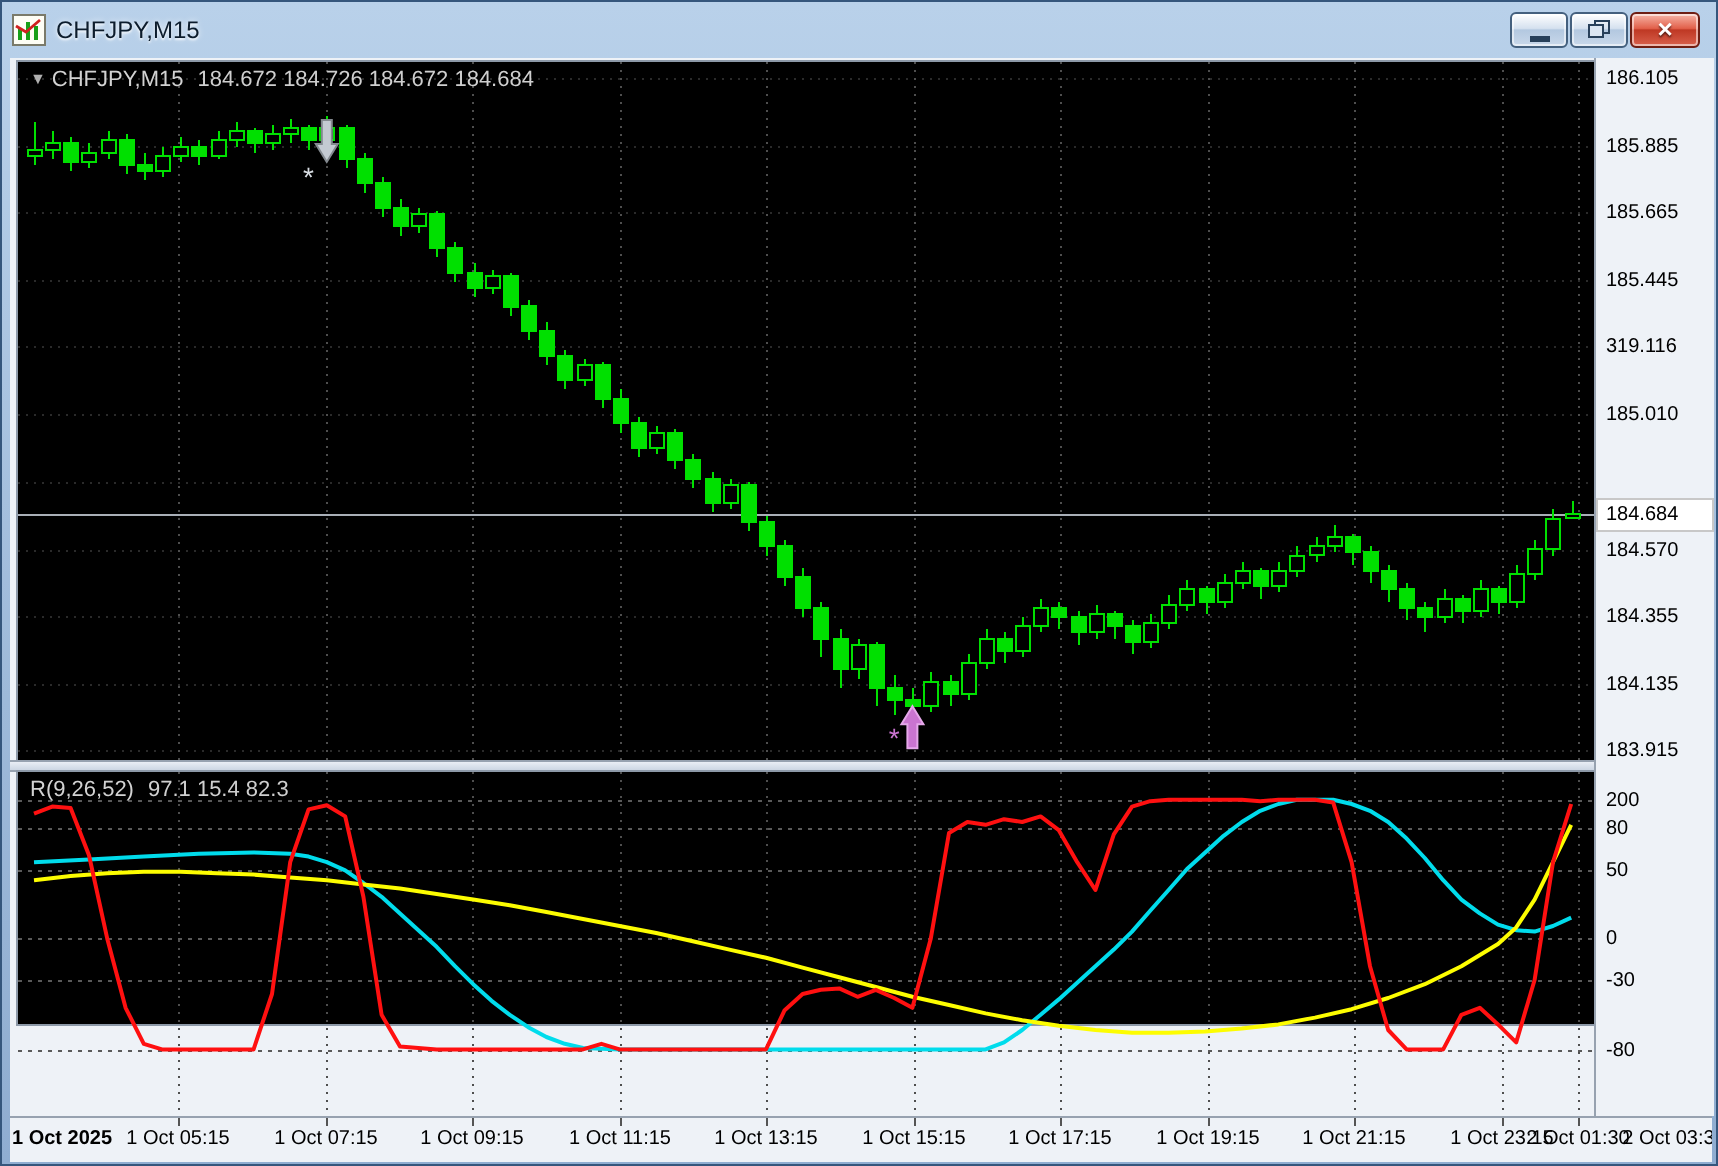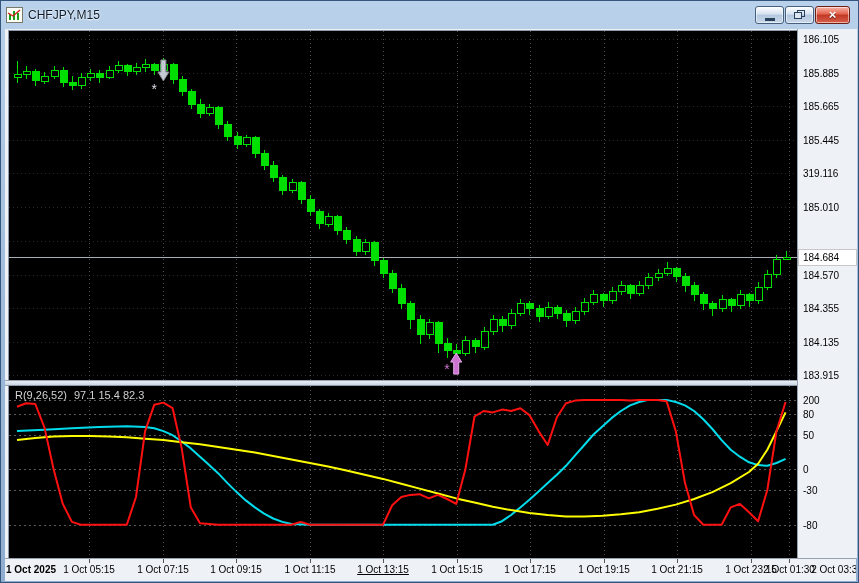--- a/index.html
+++ b/index.html
@@ -17,21 +17,21 @@
     display:flex;align-items:center;justify-content:center;box-shadow:inset 0 0 0 1px rgba(255,255,255,.55);}
   .wbtn.close{width:35px;border-color:#6e1d12;color:#fff;font-size:13px;font-weight:bold;line-height:1;
     background:linear-gradient(#f7b6a8,#e2604a 45%,#bf3824 50%,#d8604c);text-shadow:0 1px 1px rgba(0,0,0,.55);}
   .glyph-min{width:10px;height:3px;background:#28405a;margin-top:9px;}
   .glyph-restore{position:relative;width:11px;height:9px;}
   .glyph-restore::before{content:"";position:absolute;right:0;top:0;width:6px;height:5px;border:1px solid #28405a;}
   .glyph-restore::after{content:"";position:absolute;left:0;bottom:0;width:6px;height:5px;border:1px solid #28405a;background:#dce6f2;}
   .client{position:absolute;left:4px;top:28px;width:851px;height:551px;background:#eef2f7;}
   .pane{position:absolute;background:#000;box-shadow:0 0 0 1px #8d99a8;}
   #main-pane{left:4px;top:2px;width:788px;height:349px;}
-  #ind-pane{left:4px;top:357px;width:788px;height:172px;}
+  #ind-pane{left:4px;top:357px;width:788px;height:126px;}
   .pane svg{display:block;}
   .pane-header{position:absolute;left:6px;top:3px;font-size:11px;color:#d2d2d2;white-space:nowrap;pointer-events:none;}
   .pane-header .arrow{color:#b0b0b0;font-size:8px;vertical-align:1px;margin-right:3px;}
   .pane-header .sym{margin-right:7px;}
   .pane-header .vals{color:#cfcfcf;}
   #price-axis{position:absolute;left:792px;top:0;width:59px;height:529px;background:#eef2f7;
     border-left:1px solid #97a2b0;font-size:10px;color:#000;}
   .plabel{position:absolute;left:5px;height:13px;line-height:13px;white-space:nowrap;}
   .price-box{position:absolute;left:1px;right:1px;height:15px;line-height:15px;background:#ffffff;
     color:#000;padding-left:4px;font-size:10px;box-shadow:0 0 0 1px #c8c8c8;}
@@ -264,20 +264,23 @@
           <rect x="755.0" y="243.7" width="7" height="12.3" fill="#000000" stroke="#00e000" shape-rendering="crispEdges"></rect>
           <line x1="767.5" y1="223.7" x2="767.5" y2="246.8" stroke="#00e000" shape-rendering="crispEdges"></line>
           <rect x="764.0" y="228.3" width="7" height="15.4" fill="#000000" stroke="#00e000" shape-rendering="crispEdges"></rect>
           <line x1="777.5" y1="219.7" x2="777.5" y2="228.0" stroke="#00e000" shape-rendering="crispEdges"></line>
           <rect x="774.0" y="226.2" width="7" height="1.8" fill="#000000" stroke="#00e000" shape-rendering="crispEdges"></rect>
           <polygon points="154.4,49.966960352420934 148.9,40.966960352420934 151.9,40.966960352420934 151.9,28.966960352420934 156.9,28.966960352420934 156.9,40.966960352420934 159.9,40.966960352420934" fill="#c4cad2" stroke="#83898f"></polygon>
           <text x="145.25" y="62.5792951541832" text-anchor="middle" font-size="14" fill="#d8dde3">*</text>
           <polygon points="447.20000000000005,322.09471365638603 441.70000000000005,331.09471365638603 444.70000000000005,331.09471365638603 444.70000000000005,343.09471365638603 449.70000000000005,343.09471365638603 449.70000000000005,331.09471365638603 452.70000000000005,331.09471365638603" fill="#ca74d0" stroke="#e6a8ea"></polygon>
           <text x="438.05" y="343.1629955947132" text-anchor="middle" font-size="14" fill="#ca74d0">*</text>
         </svg>
+      <div class="pane-header">
+        <span class="arrow">▼</span><span class="sym">CHFJPY,M15</span><span class="vals">184.672 184.726 184.672 184.684</span>
+      </div>
     </div>
 
     <div id="divider"></div>
 
     <div class="pane" id="ind-pane">
       <svg id="svg-ind" width="788" height="172">
           <line x1="80.5" y1="0" x2="80.5" y2="172" stroke="#4e4e4e" stroke-dasharray="1,3" shape-rendering="crispEdges"></line>
           <line x1="154.5" y1="0" x2="154.5" y2="172" stroke="#4e4e4e" stroke-dasharray="1,3" shape-rendering="crispEdges"></line>
           <line x1="227.5" y1="0" x2="227.5" y2="172" stroke="#4e4e4e" stroke-dasharray="1,3" shape-rendering="crispEdges"></line>
           <line x1="301.5" y1="0" x2="301.5" y2="172" stroke="#4e4e4e" stroke-dasharray="1,3" shape-rendering="crispEdges"></line>
@@ -333,21 +336,21 @@
         <div class="tick" style="left: 525px;"></div>
         <div class="tick" style="left: 599px;"></div>
         <div class="tick" style="left: 672px;"></div>
         <div class="tick" style="left: 746px;"></div>
         <div class="tick" style="left: 784px;"></div>
         <div class="tlabel bold" style="left: 26px;">1 Oct 2025</div>
         <div class="tlabel" style="left: 84px;">1 Oct 05:15</div>
         <div class="tlabel" style="left: 158px;">1 Oct 07:15</div>
         <div class="tlabel" style="left: 231px;">1 Oct 09:15</div>
         <div class="tlabel" style="left: 305px;">1 Oct 11:15</div>
-        <div class="tlabel" style="left: 378px; text-decoration: underline;">1 Oct 13:15</div>
+        <div class="tlabel" style="left: 378px;">1 Oct 13:15</div>
         <div class="tlabel" style="left: 452px;">1 Oct 15:15</div>
         <div class="tlabel" style="left: 525px;">1 Oct 17:15</div>
         <div class="tlabel" style="left: 599px;">1 Oct 19:15</div>
         <div class="tlabel" style="left: 672px;">1 Oct 21:15</div>
         <div class="tlabel" style="left: 746px;">1 Oct 23:15</div>
         <div class="tlabel" style="left: 784px;">2 Oct 01:30</div>
         <div class="tlabel" style="left: 832px;">2 Oct 03:30</div>
       </div>
 
   </div>

